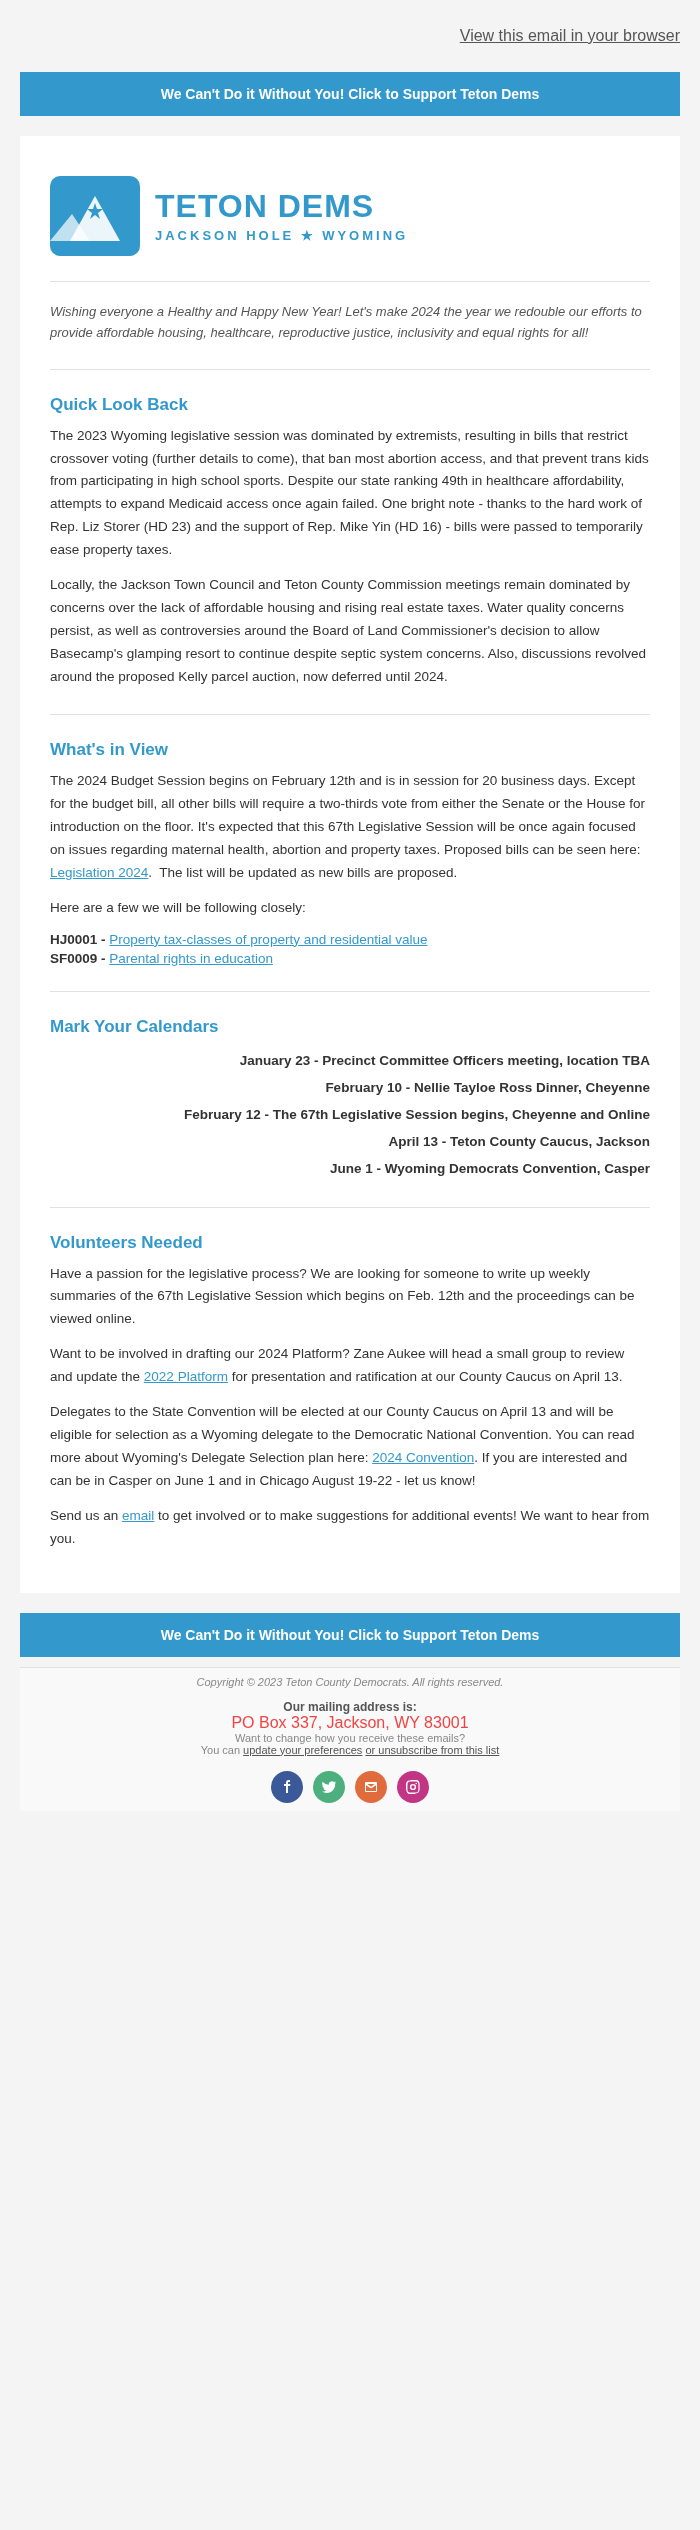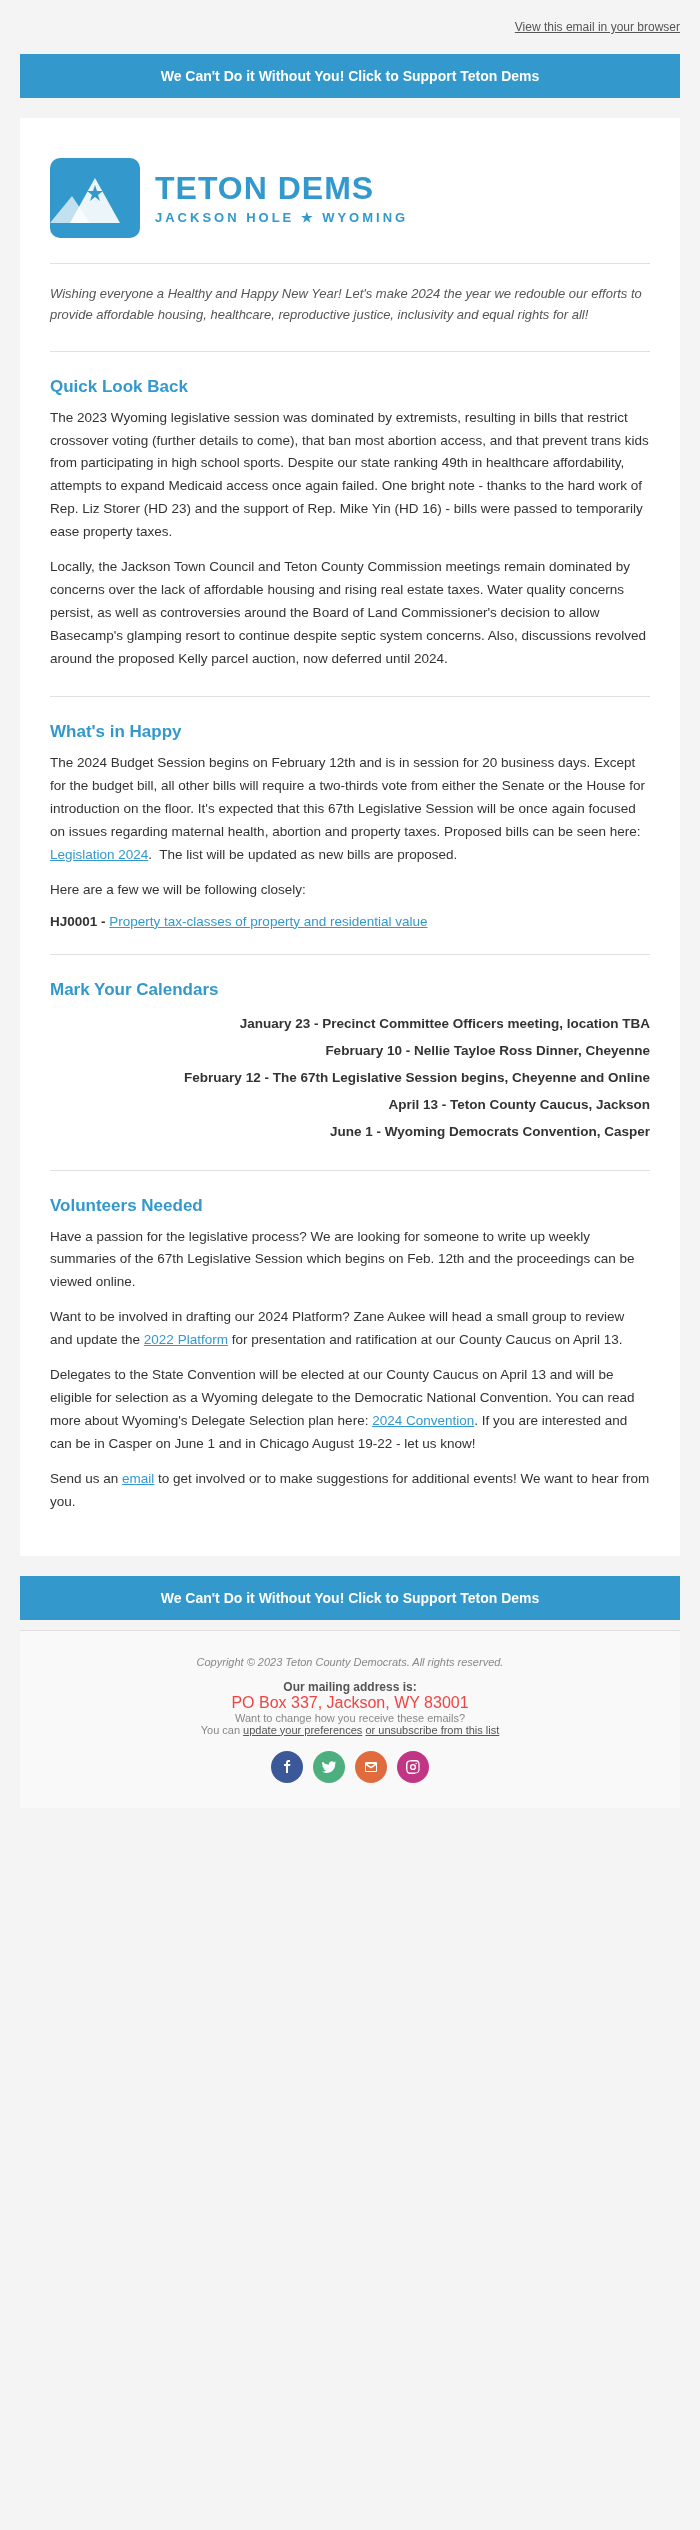--- a/index.html
+++ b/index.html
@@ -9,22 +9,22 @@
       background: #f4f4f4;
       color: #333;
       width: 700px;
     }
     .email-wrapper {
       background: #f4f4f4;
       padding: 0;
     }
     .top-bar {
       text-align: right;
-      padding: 20px 20px;
-      font-size: 12px;
+      padding: 27px 20px;
+      font-size: 16px;
       color: #555;
     }
     .top-bar a {
       color: #555;
       text-decoration: underline;
     }
     .cta-banner {
       background: #3399cc;
       text-align: center;
       padding: 14px 20px;
@@ -123,21 +123,21 @@
     }
     .footer-cta {
       background: #3399cc;
       text-align: center;
       padding: 14px 20px;
       margin: 0 20px 10px 20px;
     }
     .footer-section {
       background: #f9f9f9;
       margin: 0 20px;
-      padding: 25px 30px;
+      padding: 8px 30px;
       text-align: center;
       border-top: 1px solid #e0e0e0;
     }
     .footer-copyright {
       font-size: 11px;
       color: #888;
       font-style: italic;
       margin-bottom: 12px;
     }
     .footer-address-label {
@@ -220,29 +220,33 @@
 
     <div>
       <h2 class="section-title">Quick Look Back</h2>
       <p class="section-body">The 2023 Wyoming legislative session was dominated by extremists, resulting in bills that restrict crossover voting (further details to come), that ban most abortion access, and that prevent trans kids from participating in high school sports. Despite our state ranking 49th in healthcare affordability, attempts to expand Medicaid access once again failed. One bright note - thanks to the hard work of Rep. Liz Storer (HD 23) and the support of Rep. Mike Yin (HD 16) - bills were passed to temporarily ease property taxes.</p>
       <p class="section-body">Locally, the Jackson Town Council and Teton County Commission meetings remain dominated by concerns over the lack of affordable housing and rising real estate taxes. Water quality concerns persist, as well as controversies around the Board of Land Commissioner's decision to allow Basecamp's glamping resort to continue despite septic system concerns. Also, discussions revolved around the proposed Kelly parcel auction, now deferred until 2024.</p>
     </div>
 
     <hr class="section-divider">
 
     <div>
-      <h2 class="section-title">What's in Happy</h2>
+      <h2 class="section-title">What's in View</h2>
       <p class="section-body">
         The 2024 Budget Session begins on February 12th and is in session for 20 business days. Except for the budget bill, all other bills will require a two-thirds vote from either the Senate or the House for introduction on the floor. It's expected that this 67th Legislative Session will be once again focused on issues regarding maternal health, abortion and property taxes. Proposed bills can be seen here: <a href="#">Legislation 2024</a>.&nbsp; The list will be updated as new bills are proposed.
       </p>
       <p class="section-body">Here are a few we will be following closely:</p>
       <div class="bill-list">
         <div class="bill-item">
           <span>HJ0001 -</span>
           <a href="#">Property tax-classes of property and residential value</a>
+        </div>
+        <div class="bill-item">
+          <span>SF0009 -</span>
+          <a href="#">Parental rights in education</a>
         </div>
       </div>
     </div>
 
     <hr class="section-divider">
 
     <div>
       <h2 class="section-title">Mark Your Calendars</h2>
       <div class="calendar-list">
         <div class="calendar-item">January 23 - Precinct Committee Officers meeting, location TBA</div>

